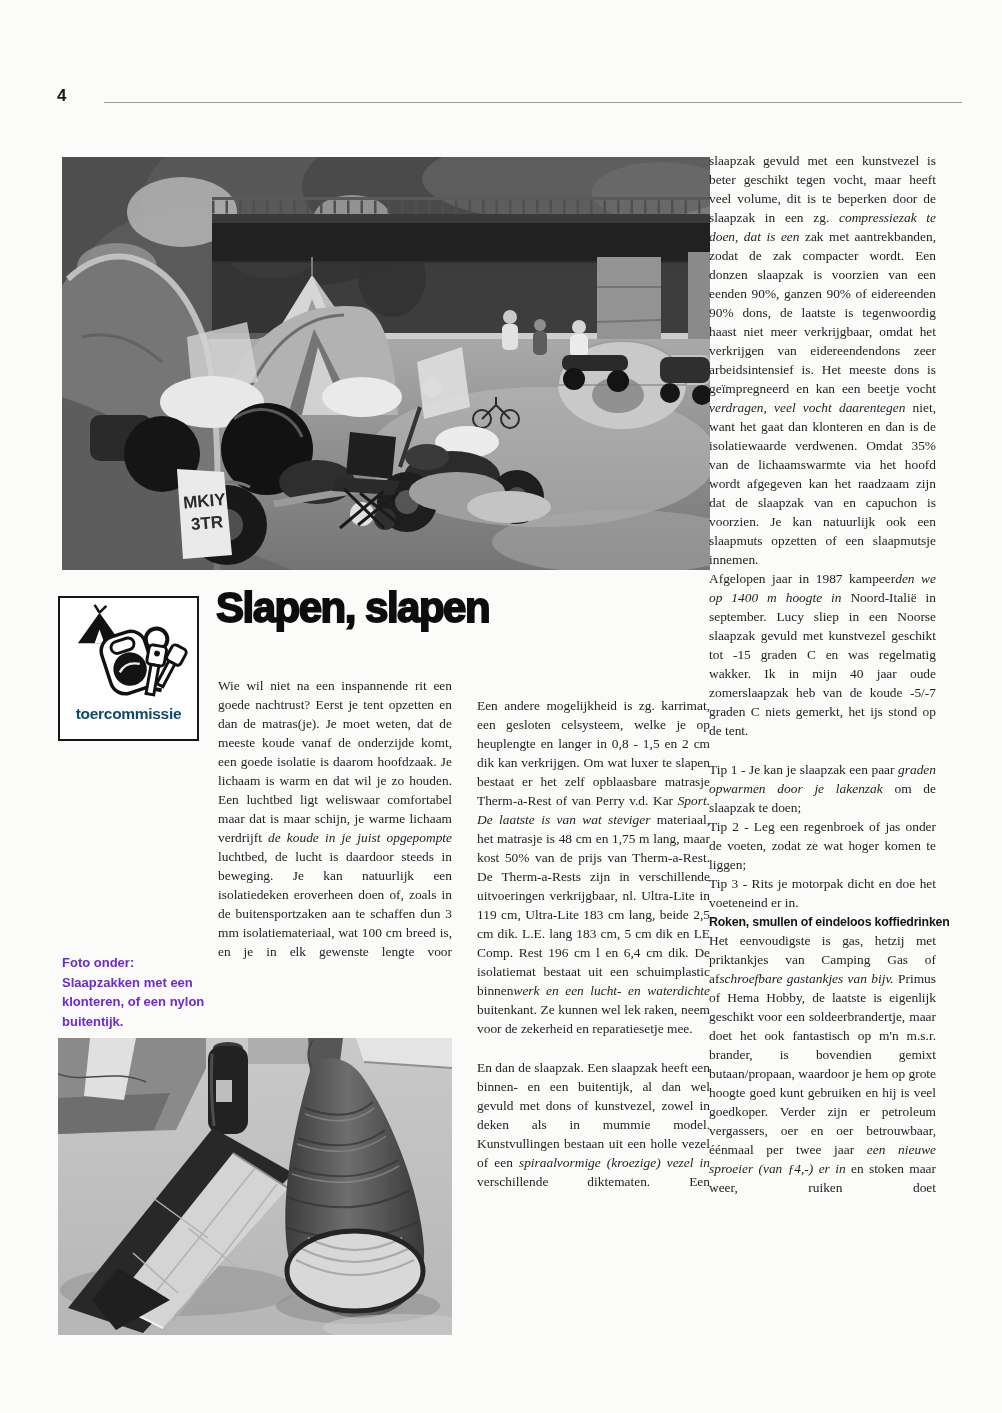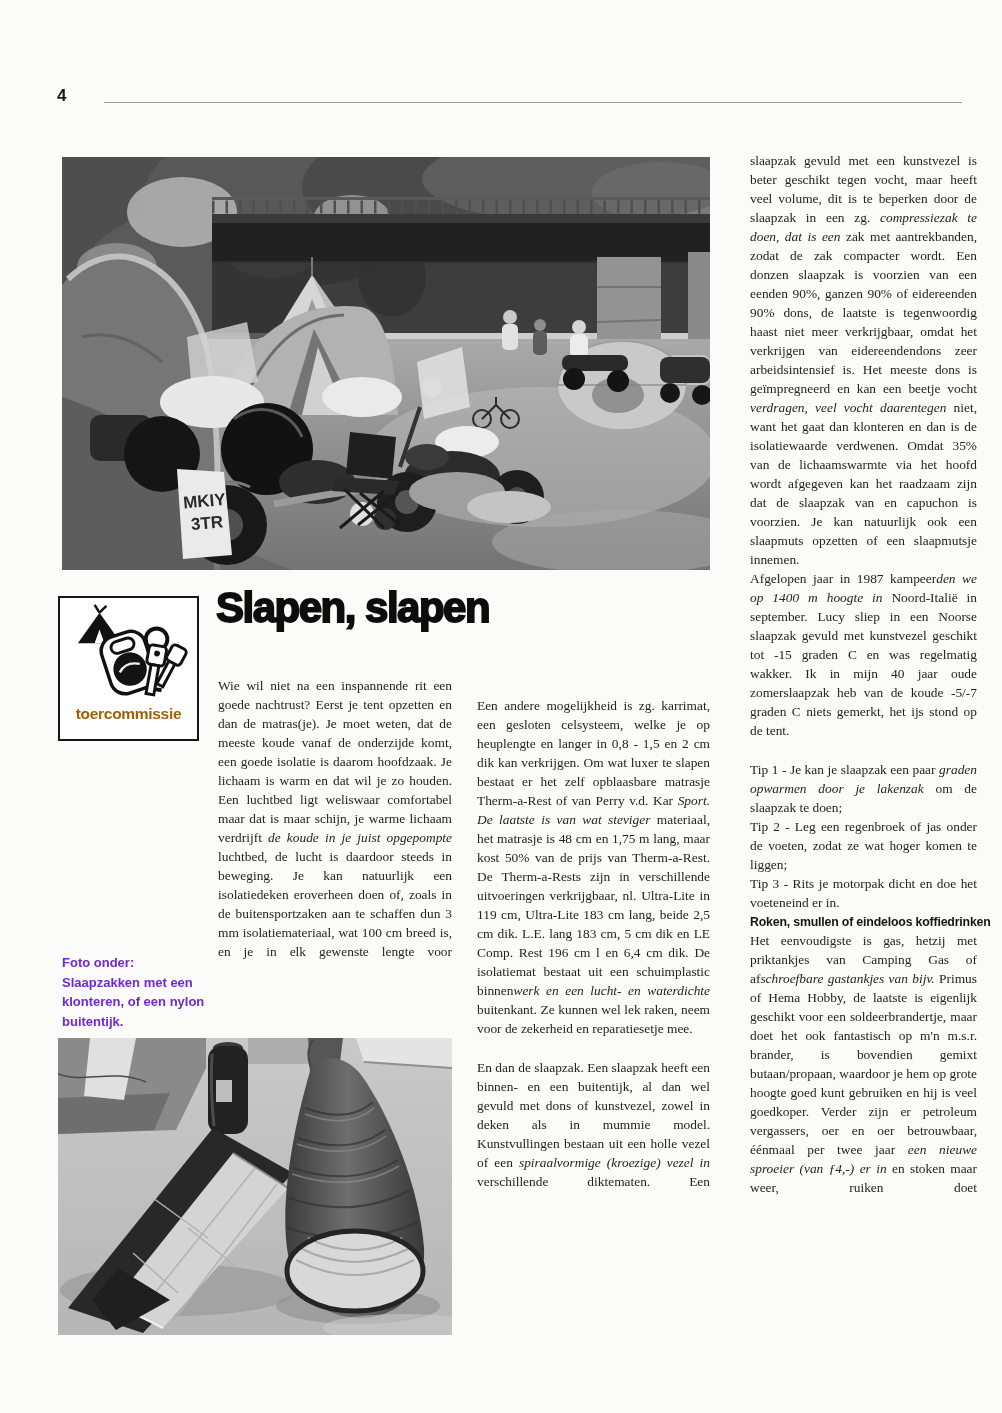--- a/index.html
+++ b/index.html
@@ -15,35 +15,35 @@
   .top-rule{left:104px;top:102px;width:858px;height:1px;background:#9b9b9b;}
   
   .photo{display:block;}
   .photo-top{left:62px;top:157px;width:648px;height:413px;}
   .photo-bottom{left:58px;top:1038px;width:394px;height:297px;}
   
   .logo-box{left:58px;top:596px;width:137px;height:141px;border:2px solid #161616;
     background:#fff;text-align:center;}
   .logo-box svg{margin-top:5px;}
   .logo-label{font-family:"Liberation Sans",sans-serif;font-weight:bold;
-    font-size:15.5px;color:#a16207;letter-spacing:-0.3px;margin-top:-2px;}
+    font-size:15.5px;color:#0c4a6e;letter-spacing:-0.3px;margin-top:-2px;}
   
   .headline{left:216px;top:584px;width:520px;
     font-family:"Liberation Sans",sans-serif;font-weight:bold;font-size:42px;
     letter-spacing:-1.5px;color:#0d0d0d;-webkit-text-stroke:1.8px #0d0d0d;
     white-space:nowrap;}
   
   .col{font-size:13.4px;line-height:19px;text-align:justify;color:#232323;}
   .col p{margin:0;}
   .col p.gap{margin-top:20px;}
   .runover{text-align-last:justify;}
   .col em{font-style:italic;}
   .col1{left:218px;top:676px;width:234px;}
   .col2{left:477px;top:676px;width:233px;}
-  .col3{left:750px;top:151px;width:227px;}
+  .col3{left:709px;top:151px;width:227px;}
   .subheading{font-family:"Liberation Sans",sans-serif;font-weight:bold;
     font-size:13px;letter-spacing:-0.2px;color:#141414;margin-top:15px;
     margin-bottom:3px;transform:scaleX(0.95);transform-origin:left;
     white-space:nowrap;text-align:left;}
   
   .caption{left:62px;top:953px;width:152px;font-family:"Liberation Sans",sans-serif;
     font-weight:bold;font-size:13px;line-height:19.5px;color:#6d28d9;}
 </style>
 </head>
 <body>

